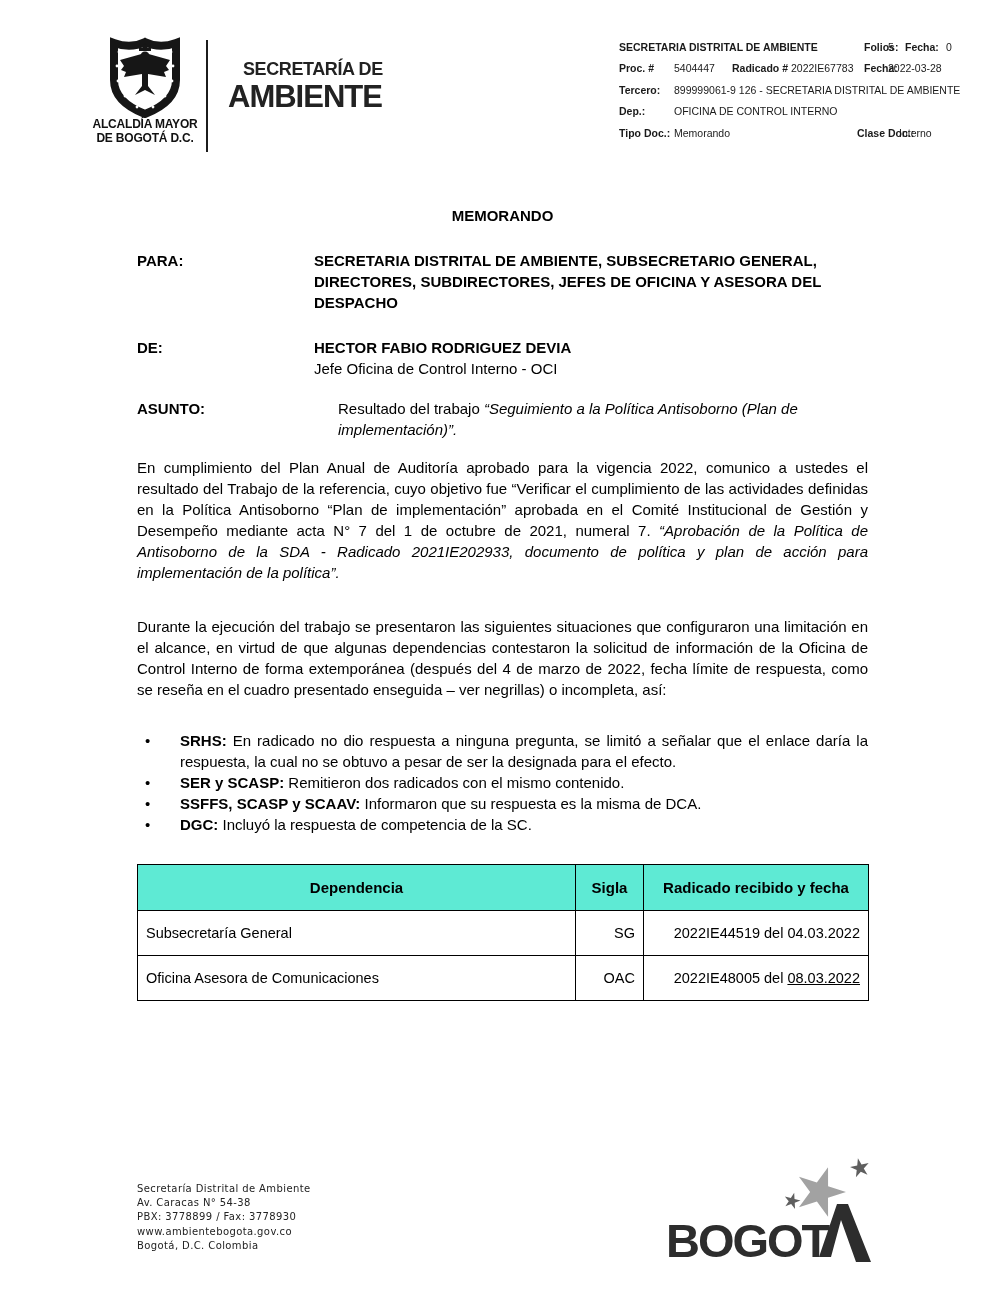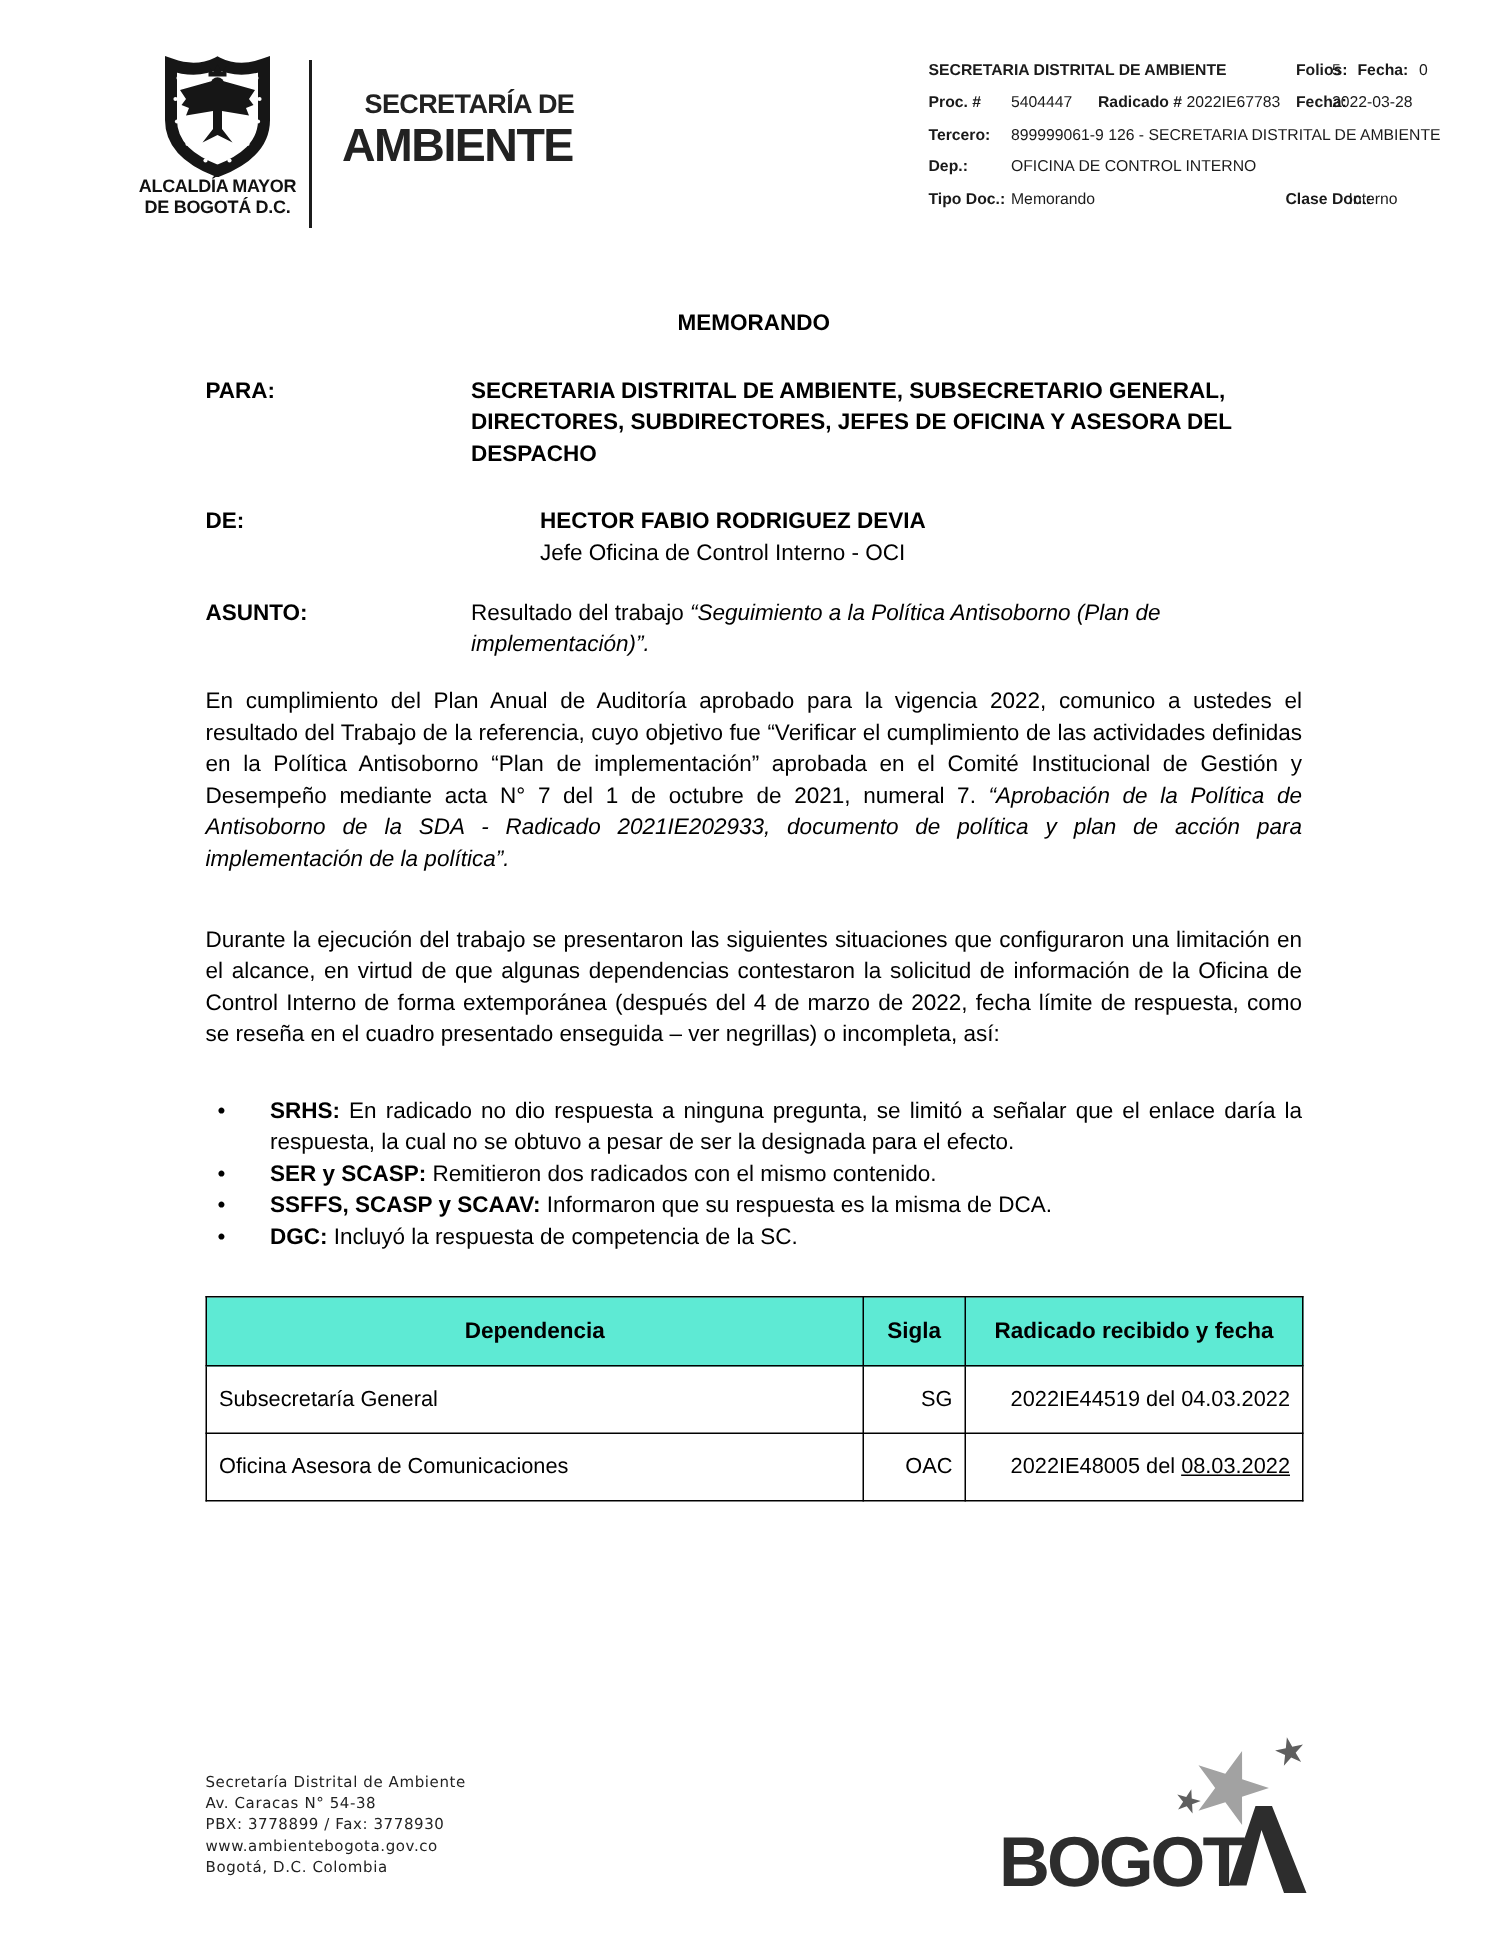--- a/index.html
+++ b/index.html
@@ -30,22 +30,22 @@
   .l286 { left:286px; }
   .l327 { left:327px; }
   .l238 { left:238px; }
   .l280 { left:280px; }
 
   
   .main { position:absolute; left:137px; top:205px; width:731px; font-size:15px; line-height:21px; }
   .memo-title { font-weight:bold; text-align:center; margin-bottom:24px; }
   .field-row { display:grid; grid-template-columns:177px 545px; }
   .field-row.para   { margin-bottom:24px; }
-  .field-row.de     { margin-bottom:19px;gap:46px; }
-  .field-row.asunto { margin-bottom:17px; }
+  .field-row.de     { margin-bottom:19px; }
+  .field-row.asunto { margin-bottom:17px;gap:24px; }
   .field-label { font-weight:bold; }
   .field-value-bold { font-weight:bold; }
   .it { font-style:italic; }
   .p-saludo { margin:0 0 18px 0; }
   .p-body { margin:0; text-align:justify; }
   .p1 { margin-bottom:33px; }
   .p2 { margin-bottom:30px; }
   .bullets { list-style:none; margin:0 0 29px 0; padding:0; }
   .bullets li { position:relative; padding-left:43px; text-align:justify; }
   .bullets li::before { content:"\2022"; position:absolute; left:8px; }

